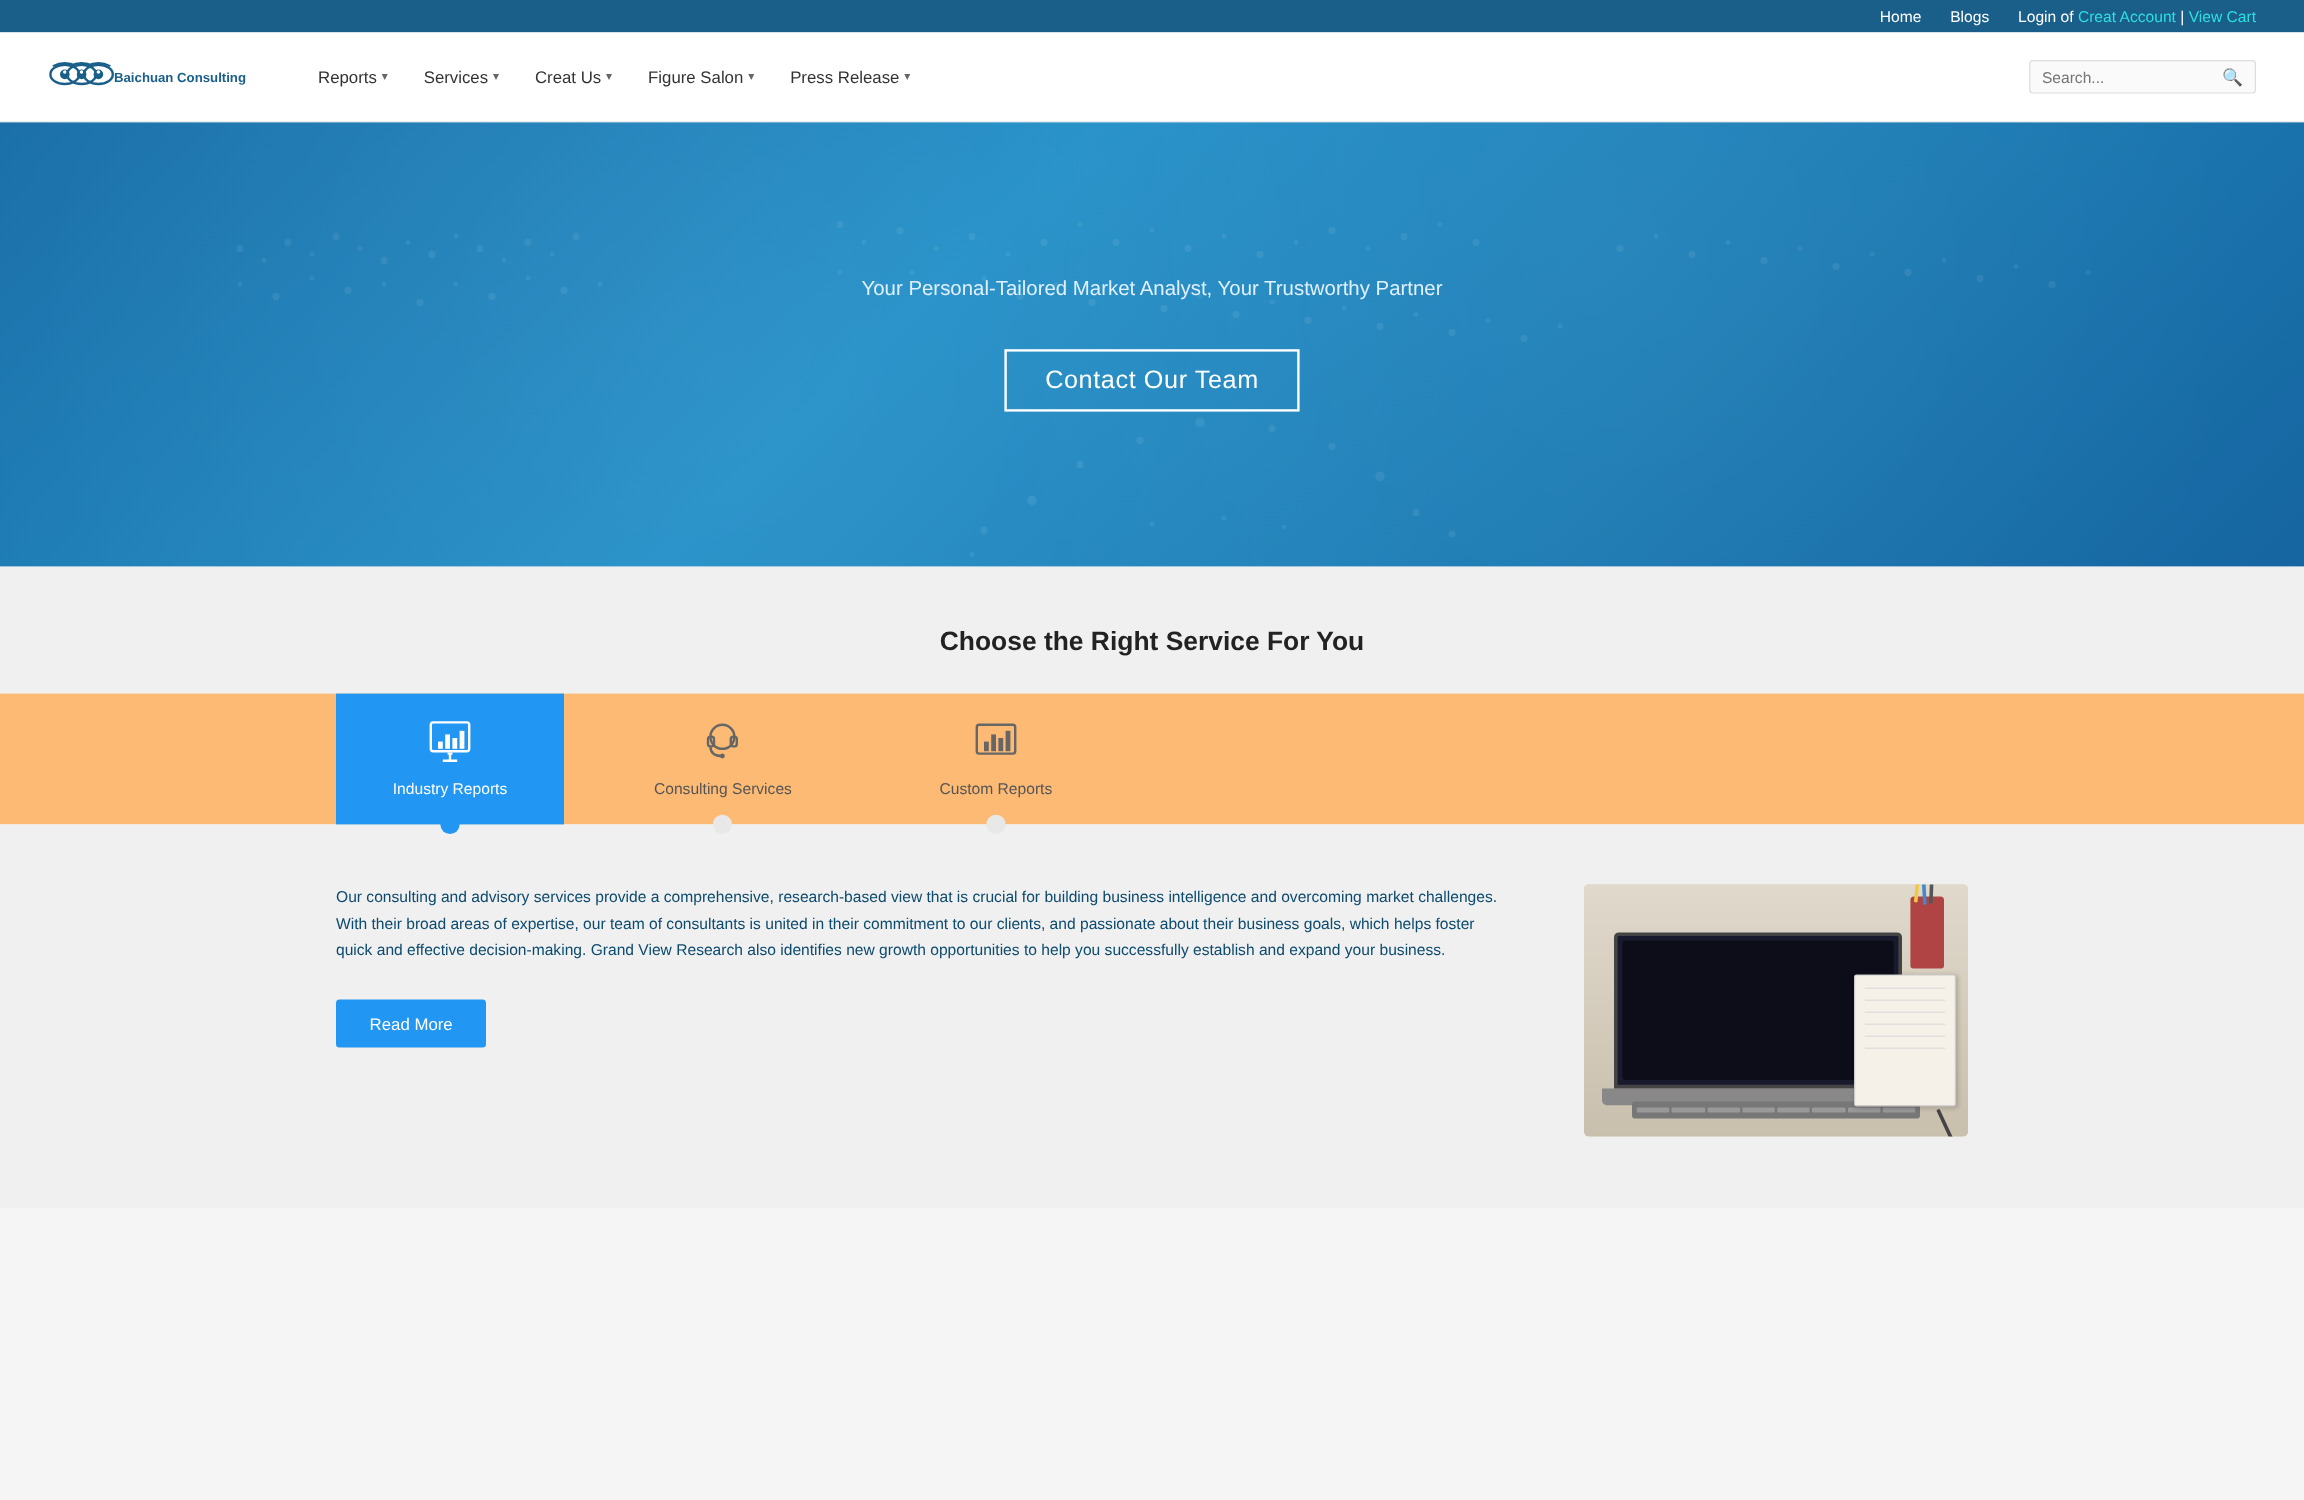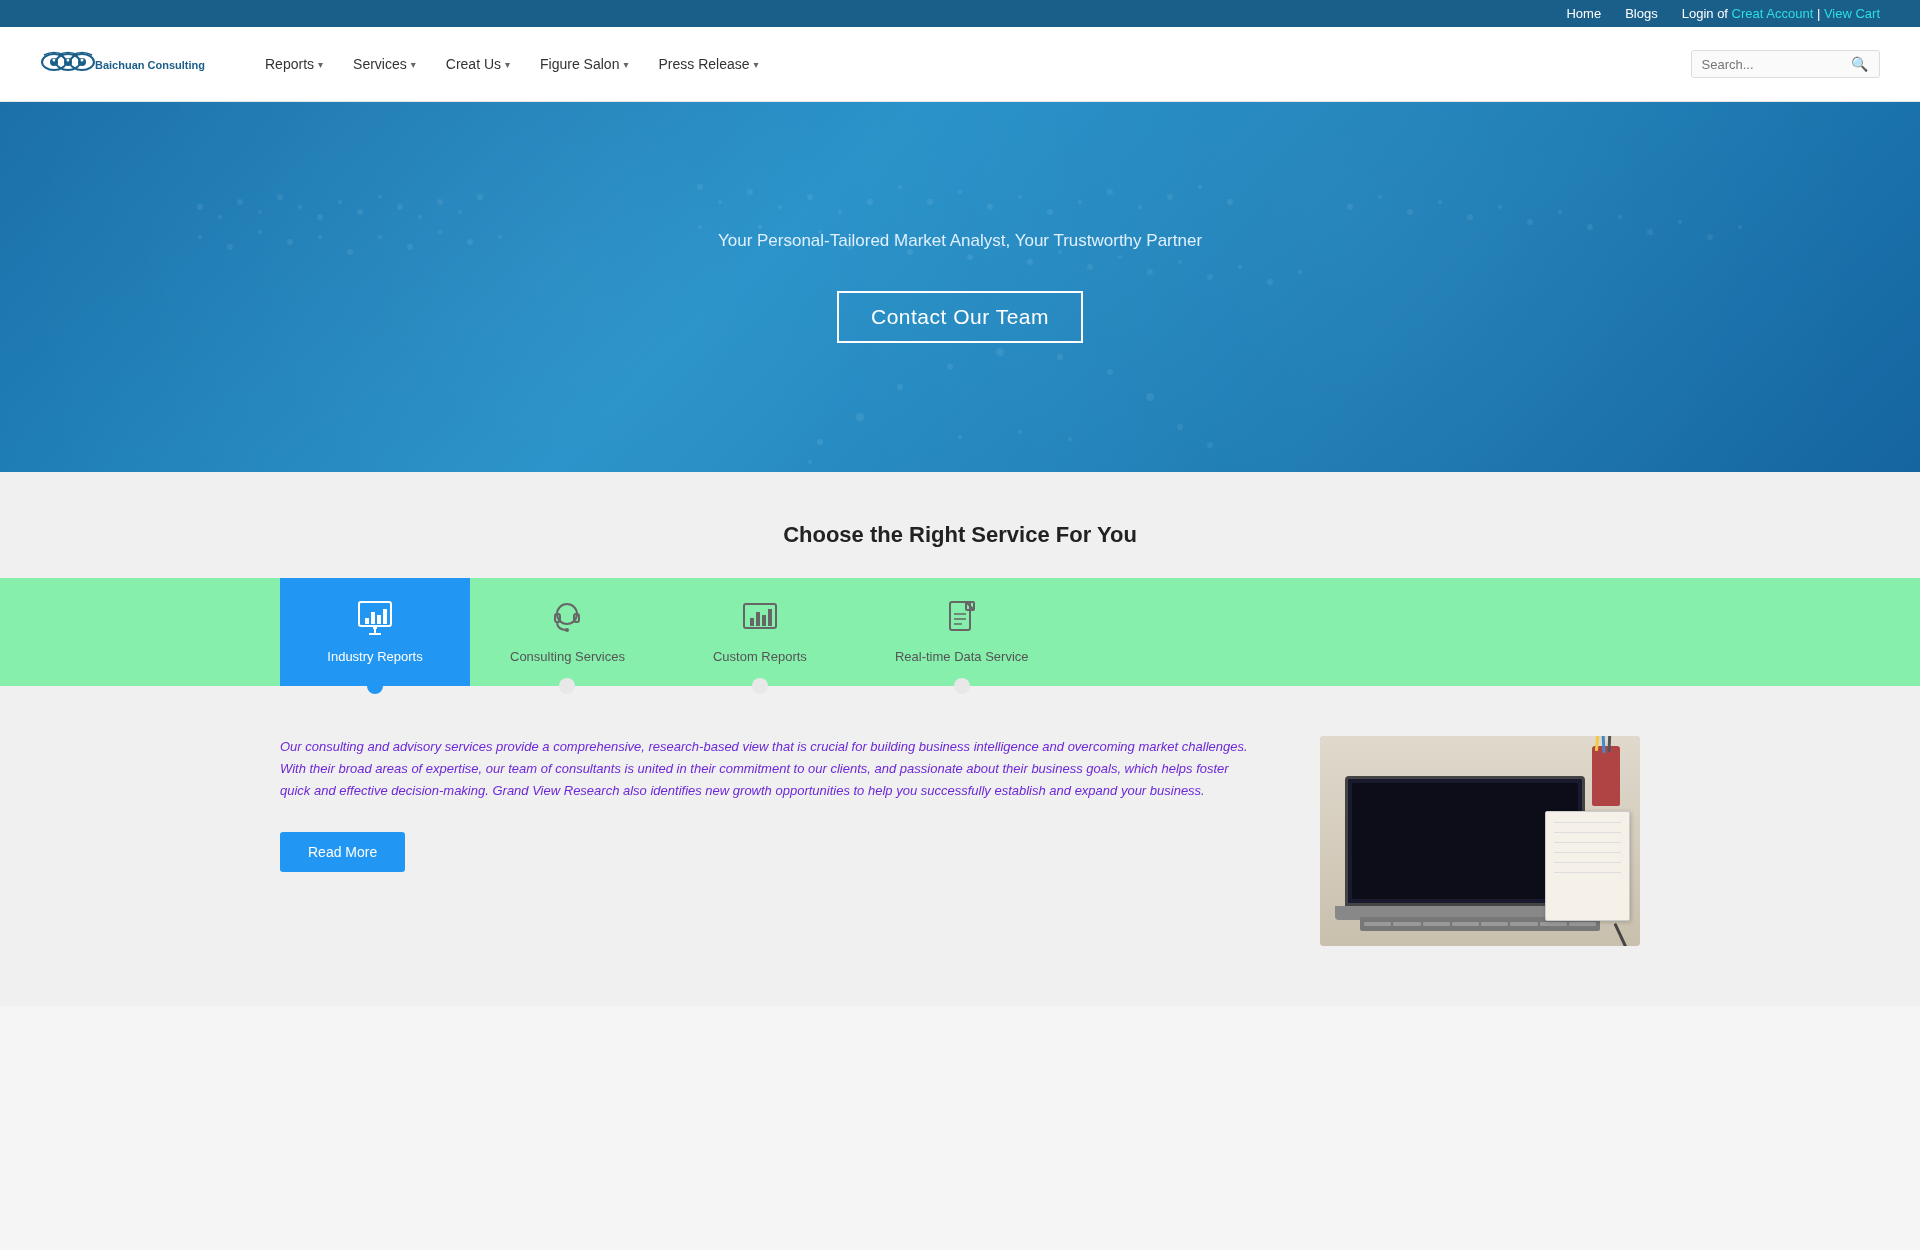--- a/index.html
+++ b/index.html
@@ -144,24 +144,25 @@
       padding: 50px 20px 30px;
     }
     .section-title {
       font-size: 22px;
       font-weight: bold;
       color: #222;
     }
 
     
     .service-tabs {
-      background: #86efac;
+      background: #fdba74;
       display: flex;
       align-items: flex-end;
       padding: 0 0 0 280px;
+      gap: 35px;
     }
     .tab-item {
       display: flex;
       flex-direction: column;
       align-items: center;
       justify-content: center;
       padding: 22px 40px;
       cursor: pointer;
       min-width: 190px;
       position: relative;
@@ -206,24 +207,23 @@
     }
     .content-left { flex: 1; }
     .content-heading {
       font-size: 20px;
       font-weight: bold;
       color: #222;
       margin-bottom: 18px;
     }
     .content-body {
       font-size: 13px;
-      color: #6d28d9;
+      color: #0c4a6e;
       line-height: 1.7;
       margin-bottom: 30px;
-      font-style: italic;
     }
     .read-more-btn {
       background: #2196F3;
       color: #fff;
       border: none;
       padding: 12px 28px;
       font-size: 14px;
       cursor: pointer;
       border-radius: 3px;
     }
@@ -460,34 +460,20 @@
         <rect x="8" y="18" width="4" height="8" fill="#666"></rect>
         <rect x="14" y="12" width="4" height="14" fill="#666"></rect>
         <rect x="20" y="15" width="4" height="11" fill="#666"></rect>
         <rect x="26" y="9" width="4" height="17" fill="#666"></rect>
       </svg>
     </div>
     <span class="tab-label">Custom Reports</span>
     <div class="tab-dot"></div>
   </div>
 
-  <div class="tab-item">
-    <div class="tab-icon">
-      <svg width="36" height="36" viewBox="0 0 36 36" fill="none">
-        <rect x="6" y="2" width="20" height="28" rx="2" stroke="#666" stroke-width="2" fill="none"></rect>
-        <path d="M22 2 L30 10" stroke="#666" stroke-width="2"></path>
-        <rect x="22" y="2" width="8" height="8" rx="1" stroke="#666" stroke-width="2" fill="none"></rect>
-        <line x1="10" y1="14" x2="22" y2="14" stroke="#666" stroke-width="1.5"></line>
-        <line x1="10" y1="19" x2="22" y2="19" stroke="#666" stroke-width="1.5"></line>
-        <line x1="10" y1="24" x2="18" y2="24" stroke="#666" stroke-width="1.5"></line>
-      </svg>
-    </div>
-    <span class="tab-label">Real-time Data Service</span>
-    <div class="tab-dot"></div>
-  </div>
 </div>
 
 <div class="content-section">
   <div class="content-left">
     <p class="content-body">Our consulting and advisory services provide a comprehensive, research-based view that is crucial for building business intelligence and overcoming market challenges. With their broad areas of expertise, our team of consultants is united in their commitment to our clients, and passionate about their business goals, which helps foster quick and effective decision-making. Grand View Research also identifies new growth opportunities to help you successfully establish and expand your business.</p>
     <button class="read-more-btn">Read More</button>
   </div>
   <div class="content-right">
 
     <div class="desk-scene">

